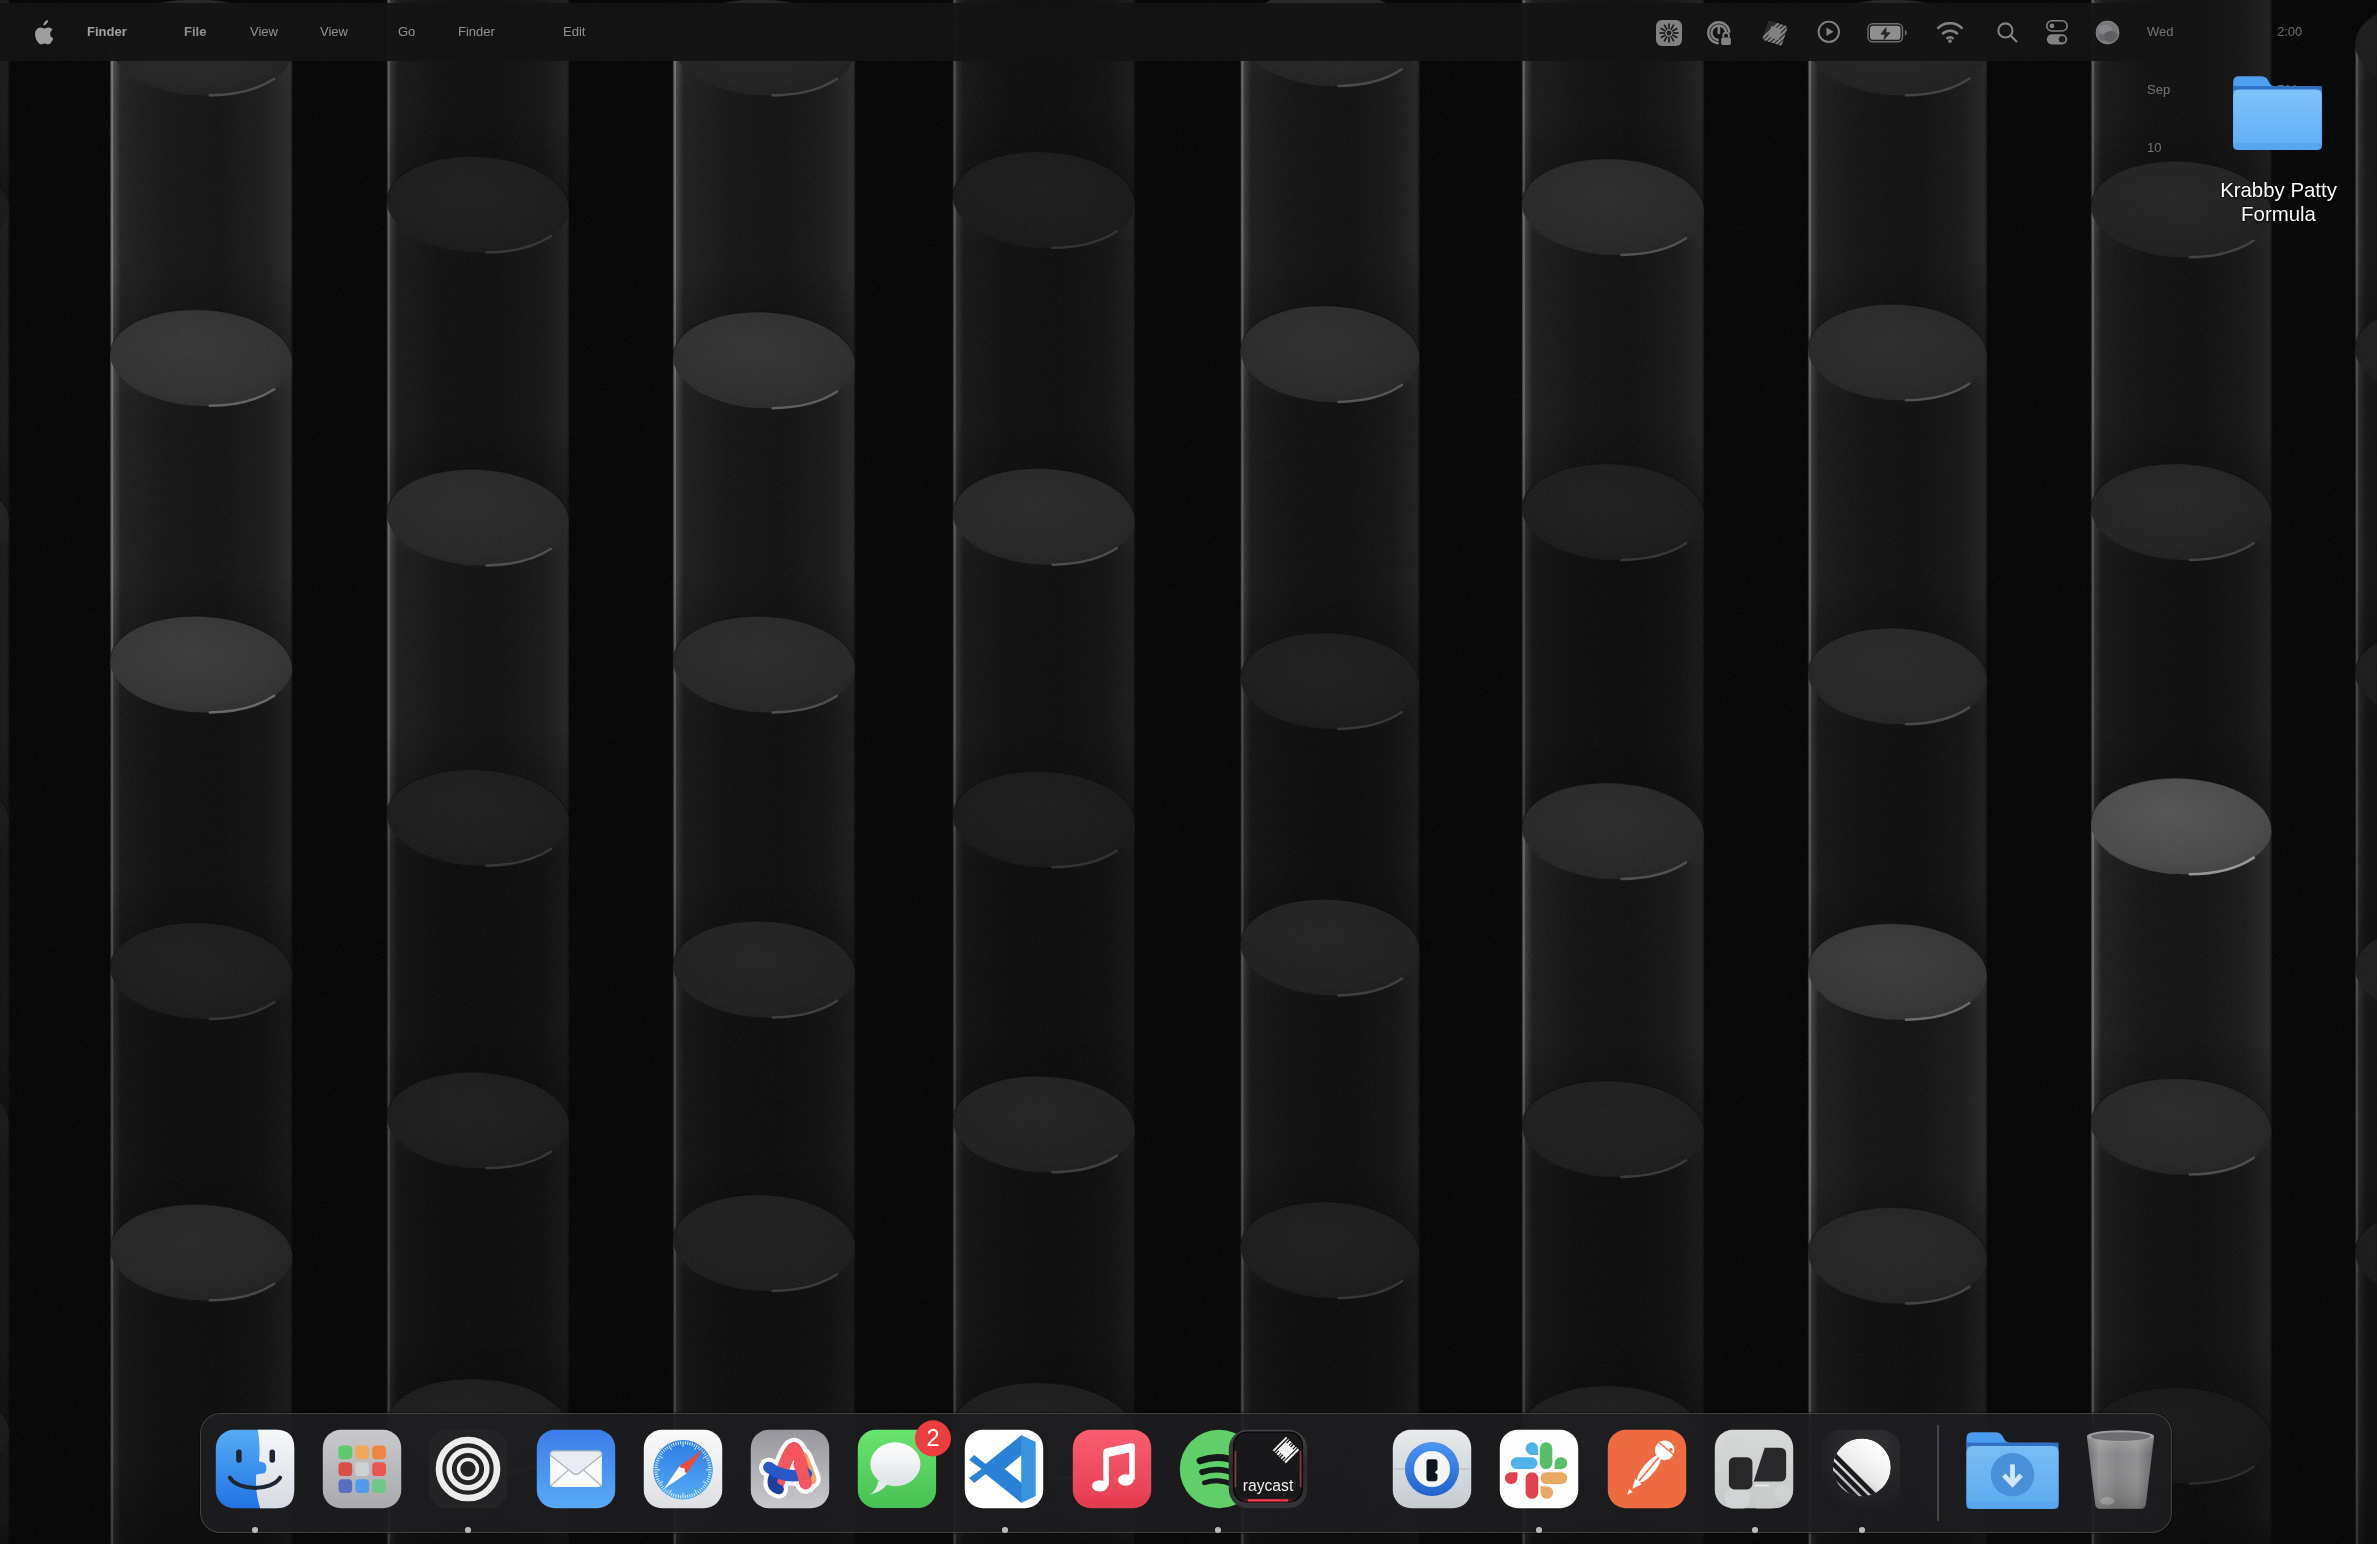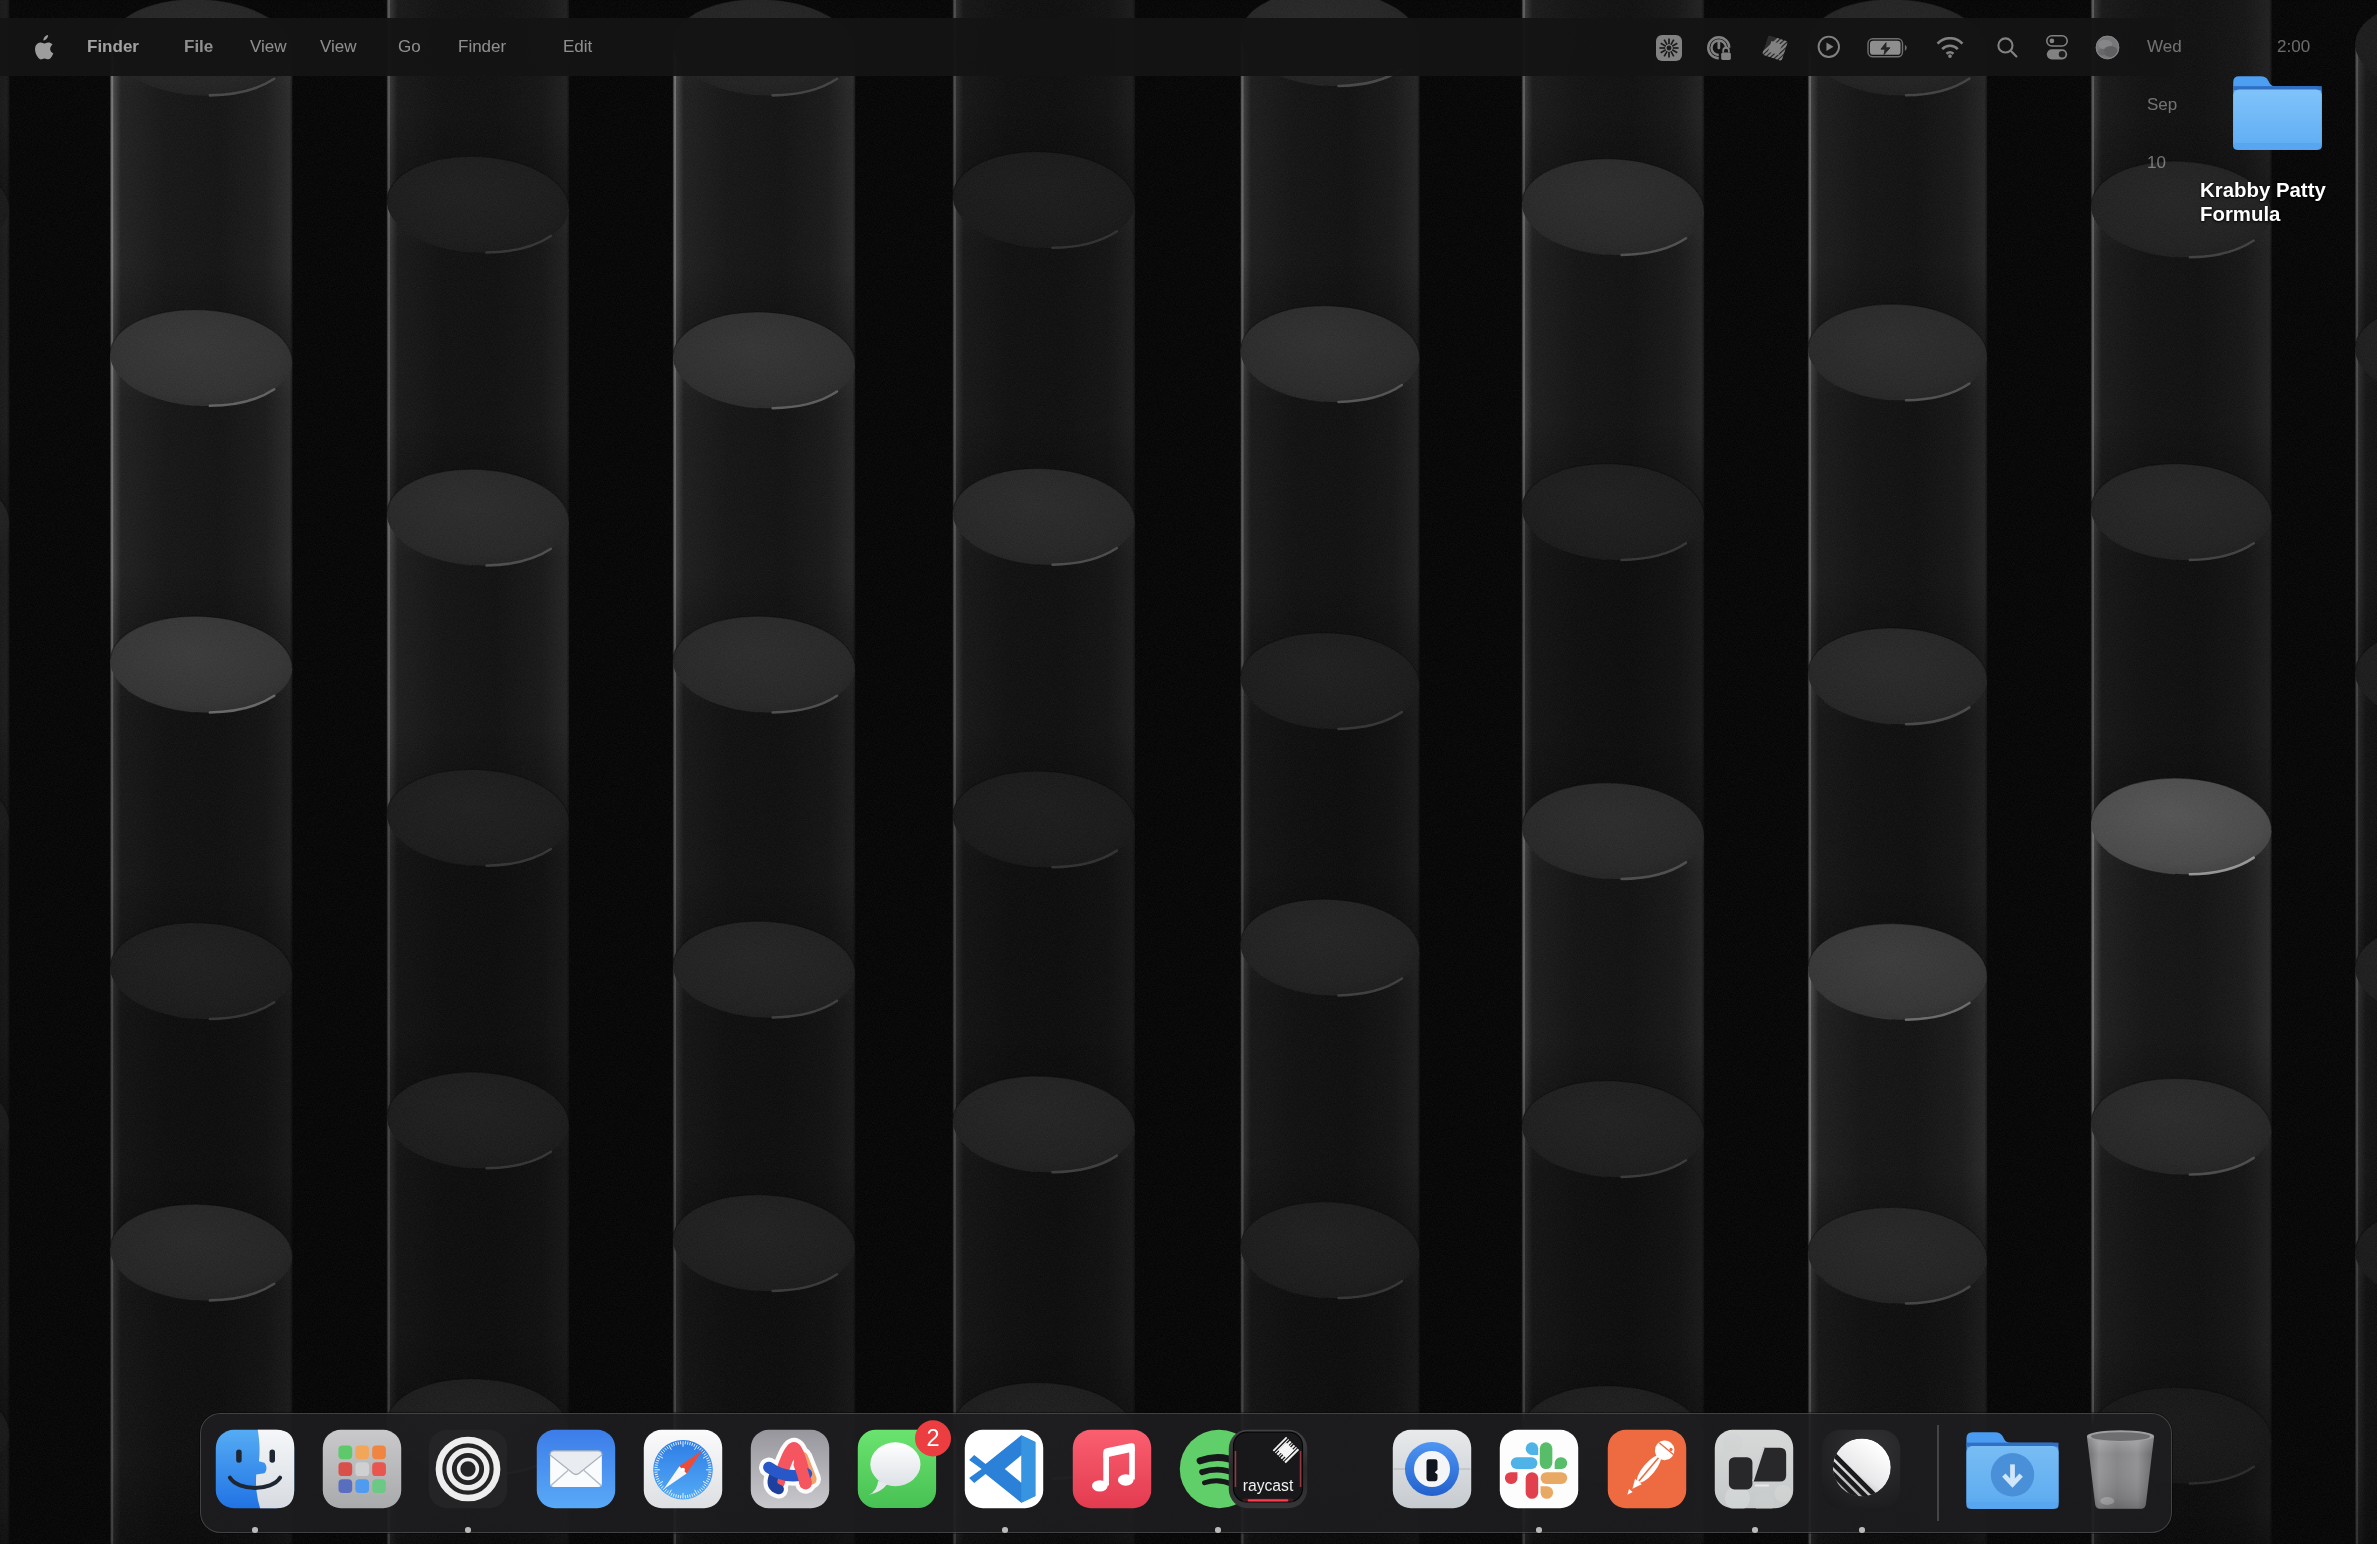--- a/index.html
+++ b/index.html
@@ -1,19 +1,19 @@
 <!DOCTYPE html>
 <html style="font-size:12.6px"><head><meta charset="utf-8"><style>
 * { margin:0; padding:0; box-sizing:border-box; }
 html,body { width:2377px; height:1544px; overflow:hidden; background:#000; }
 #screen { -webkit-font-smoothing:antialiased; position:relative; width:2377px; height:1544px; overflow:hidden;
   font-family:"Liberation Sans", sans-serif; }
 #wall { position:absolute; left:0; top:0; }
-#menubar { position:absolute; left:0; top:18px; width:2175px; height:58px;
-  background:rgba(20,20,21,0.96); font-size:17px; }
+#menubar { position:absolute; left:0; top:3px; width:2175px; height:58px;
+  background:rgba(20,20,21,0.96); font-size:13px; }
 #dock { position:absolute; left:200px; top:1413px; width:1972px; height:120px;
   border-radius:20.4px; background:rgba(30,30,32,0.88);
   border:1.2px solid rgba(128,128,132,0.38);
   box-shadow:0 0 0 0.8px rgba(0,0,0,0.5); }
 </style></head>
 <body>
 <div id="screen">
 <svg id="wall" width="2377" height="1544" viewBox="0 0 3024 1964">
       <defs>
         <linearGradient id="hb1" x1="0" y1="0" x2="1" y2="0">
@@ -1715,21 +1715,21 @@
           <linearGradient id="fbdt" x1="0" y1="0" x2="0" y2="1">
             <stop offset="0" stop-color="#80c3fa"></stop>
             <stop offset="1" stop-color="#5fadf4"></stop>
           </linearGradient>
         </defs>
         <path d="M5 13 Q5 6 12 6 L38 6 Q44 6 46.5 10.5 L49 15 Q51 18 56 18 L104 18 Q111 18 111 25 L111 87 Q111 94 104 94 L12 94 Q5 94 5 87 Z" fill="#4d9ff1"></path>
         <rect x="5" y="18" width="106" height="4.5" fill="#2f6fc4"></rect>
         <rect x="5" y="22" width="106" height="72" rx="7" fill="url(#fbdt)"></rect>
         <rect x="5" y="86" width="106" height="8" rx="4" fill="#58a5ee" opacity="0.9"></rect>
       </svg></div>
-    <div style="position:absolute;left:2200px;top:179px;width:157px;font-size:20.4px;font-weight:700;color:#fff;line-height:23.6px;text-shadow:0 0.8px 2.4px rgba(0,0,0,0.9),0 0 1.6px rgba(0,0,0,.8)">Krabby Patty<br>Formula</div>
+    <div style="position:absolute;left:2200px;top:179px;width:157px;text-align:center;font-size:20.4px;font-weight:400;color:#fff;line-height:23.6px;text-shadow:0 0.8px 2.4px rgba(0,0,0,0.9),0 0 1.6px rgba(0,0,0,.8)">Krabby Patty<br>Formula</div>
 <div id="dock"></div>
 <div style="position:absolute;left:215px;top:1429px;width:80px;height:80px"><svg width="80" height="80" viewBox="0 0 102 102">
         <defs>
           <linearGradient id="fin_b" x1="0" y1="0" x2="0" y2="1">
             <stop offset="0" stop-color="#55acf4"></stop>
             <stop offset="1" stop-color="#2173e4"></stop>
           </linearGradient>
           <linearGradient id="fin_w" x1="0" y1="0" x2="0" y2="1">
             <stop offset="0" stop-color="#f5f7f9"></stop>
             <stop offset="1" stop-color="#d7dbe1"></stop>

